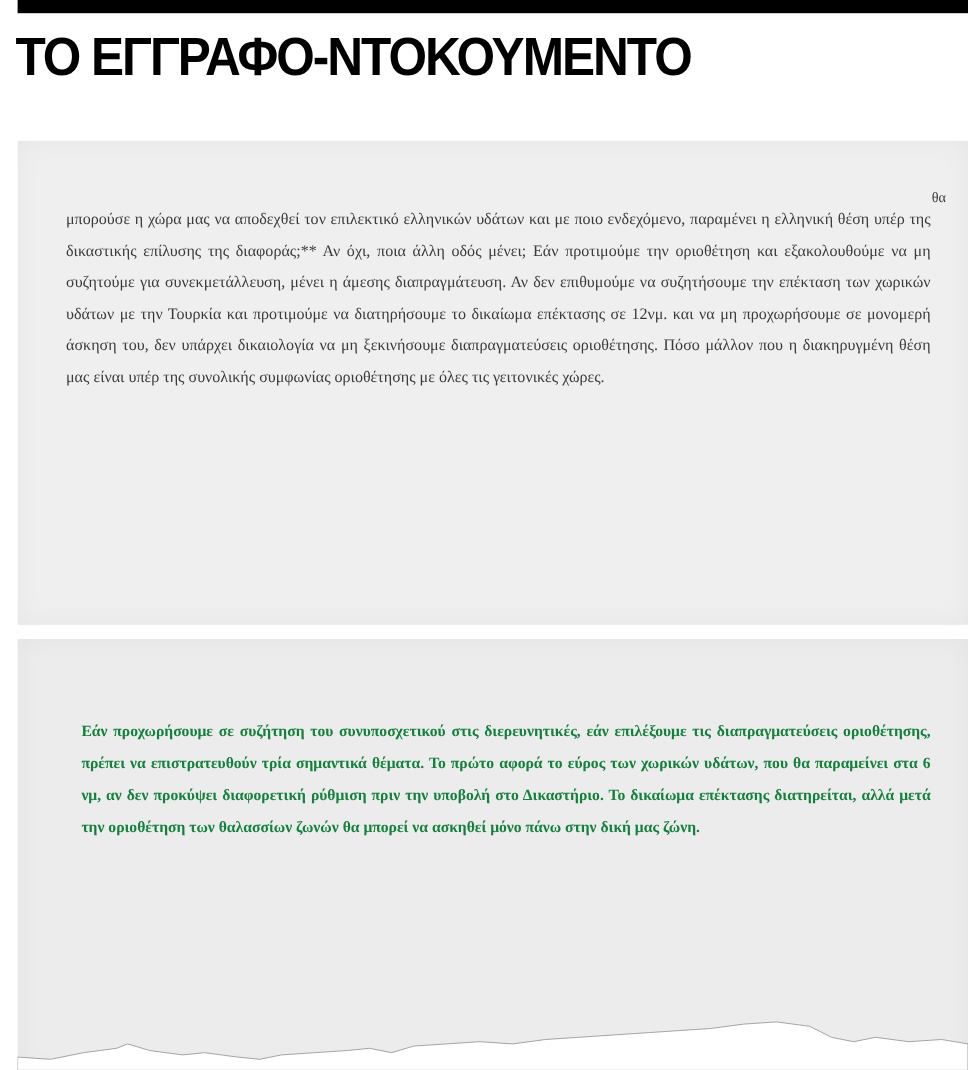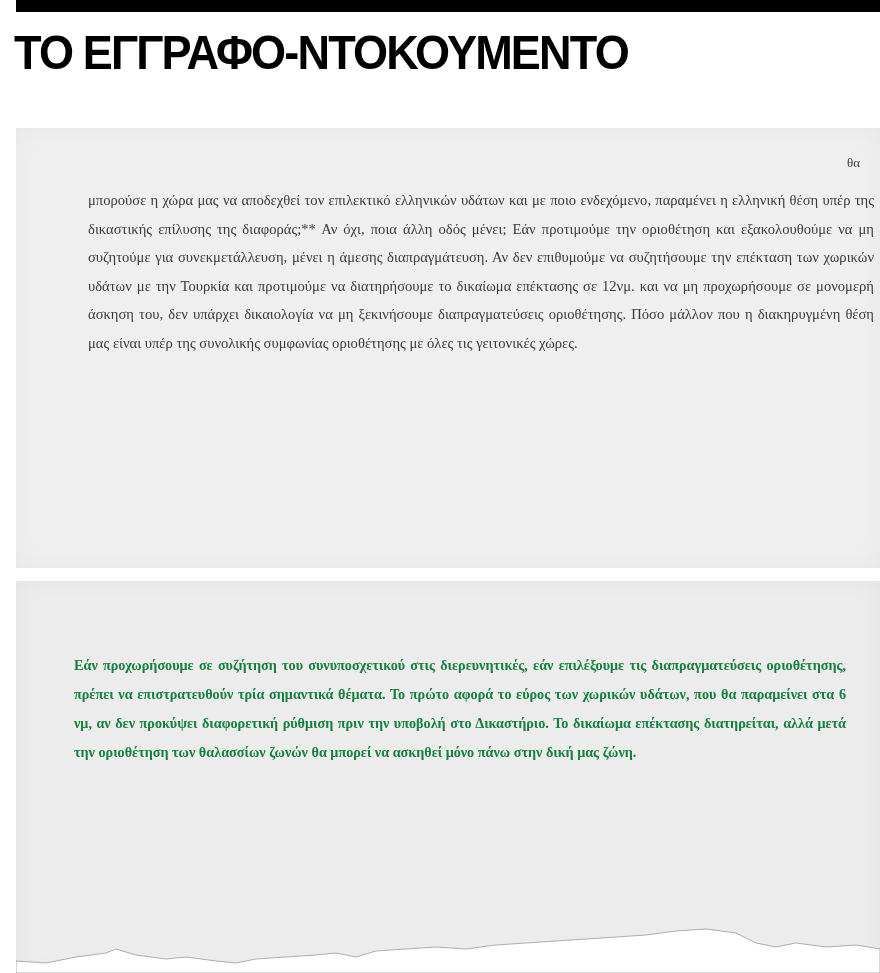--- a/index.html
+++ b/index.html
@@ -21,23 +21,23 @@
       box-shadow: inset 0 0 24px rgba(0,0,0,0.04);
     }
     .clip-1 { top: 128px; height: 440px; }
     .clip-2 { top: 581px; height: 392px; background: #ececec; }
     .text {
       position: absolute; margin: 0; color: #3a3a3a;
       font-size: 14.6px; line-height: 28.6px;
       filter: blur(0.6px);
       text-align: justify;
     }
-    .clip-1 .text { left: 44px; top: 58px; width: 786px; margin-left: 28px; }
+    .clip-1 .text { left: 44px; top: 58px; width: 786px; }
     .clip-1 .first-word {
-      position: absolute; right: 20px; top: 27px; font-size: 13px; color: #3a3a3a; filter: blur(0.6px);
+      position: absolute; right: 20px; top: 44px; font-size: 13px; color: #3a3a3a; filter: blur(0.6px);
     }
     .clip-2 .text {
       left: 58px; top: 70px; width: 772px; color: #15803d; font-weight: 700;
       font-size: 14.2px; line-height: 29px;
     }
     .torn-edge {
       position: absolute; left: 0; bottom: 0; width: 864px; height: 60px;
     }
   </style>
 </head>

